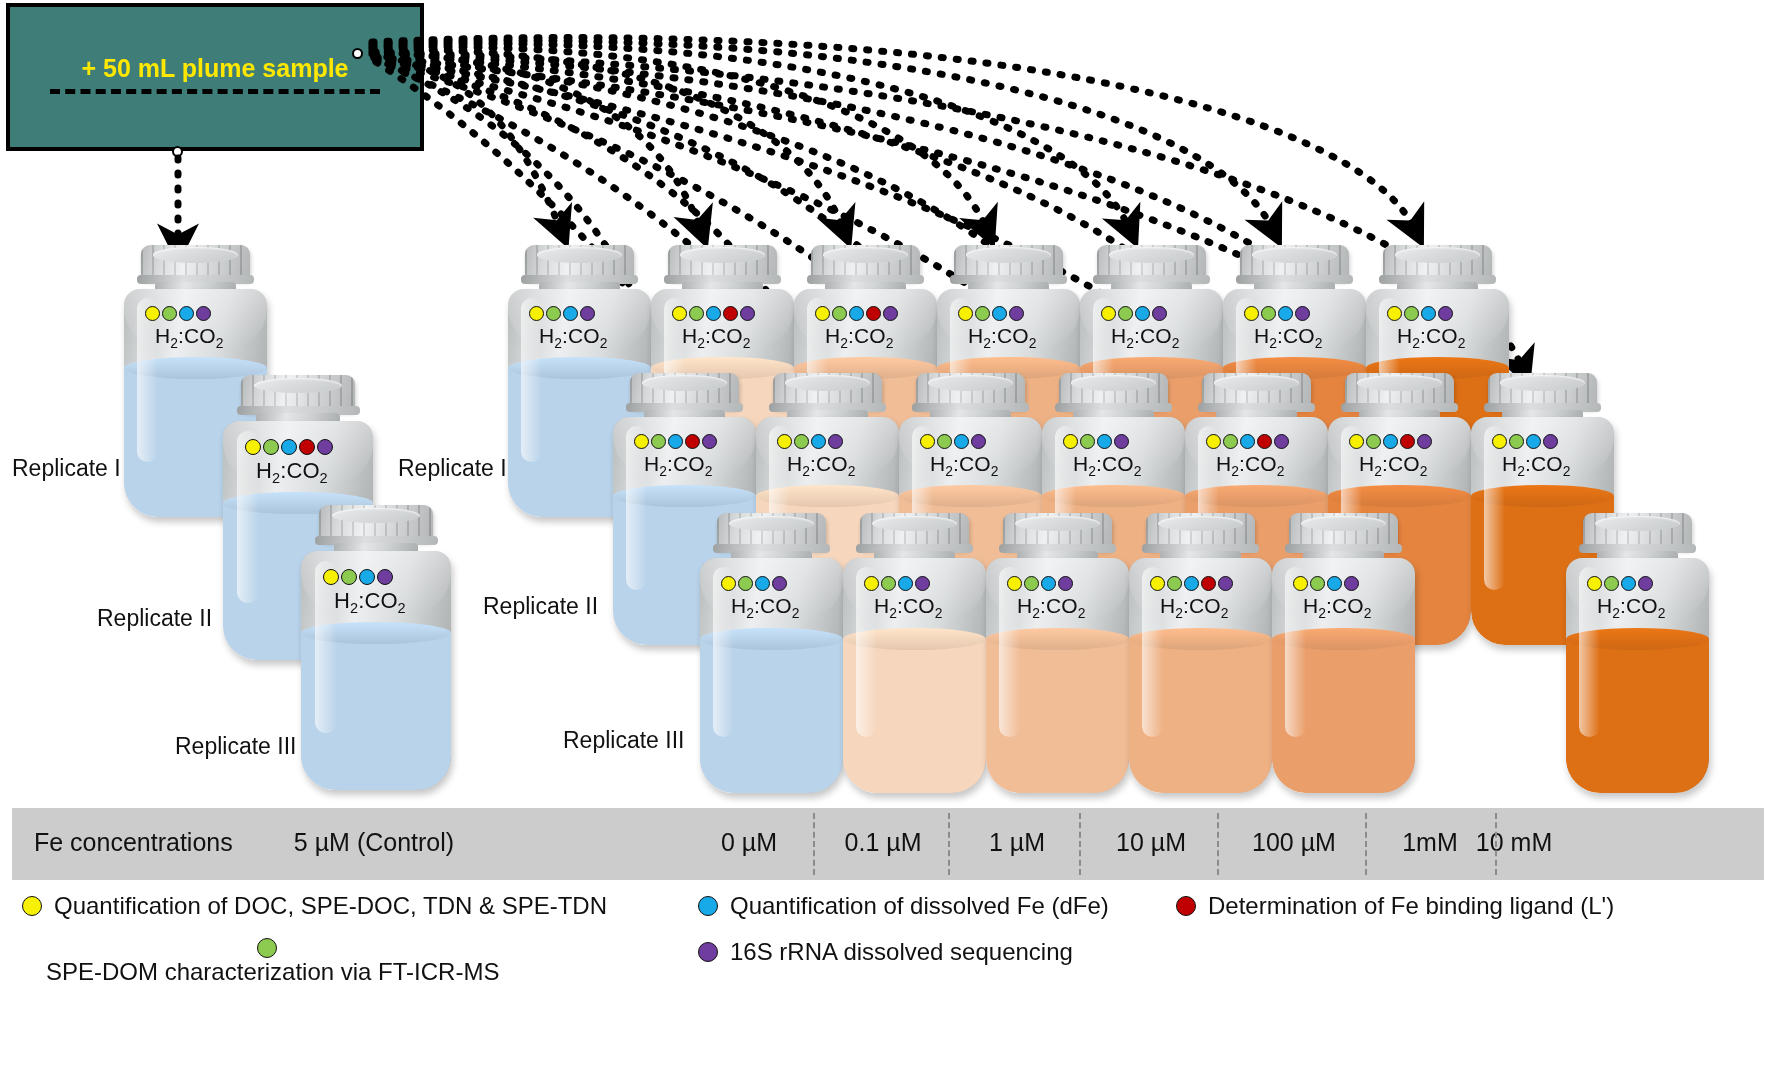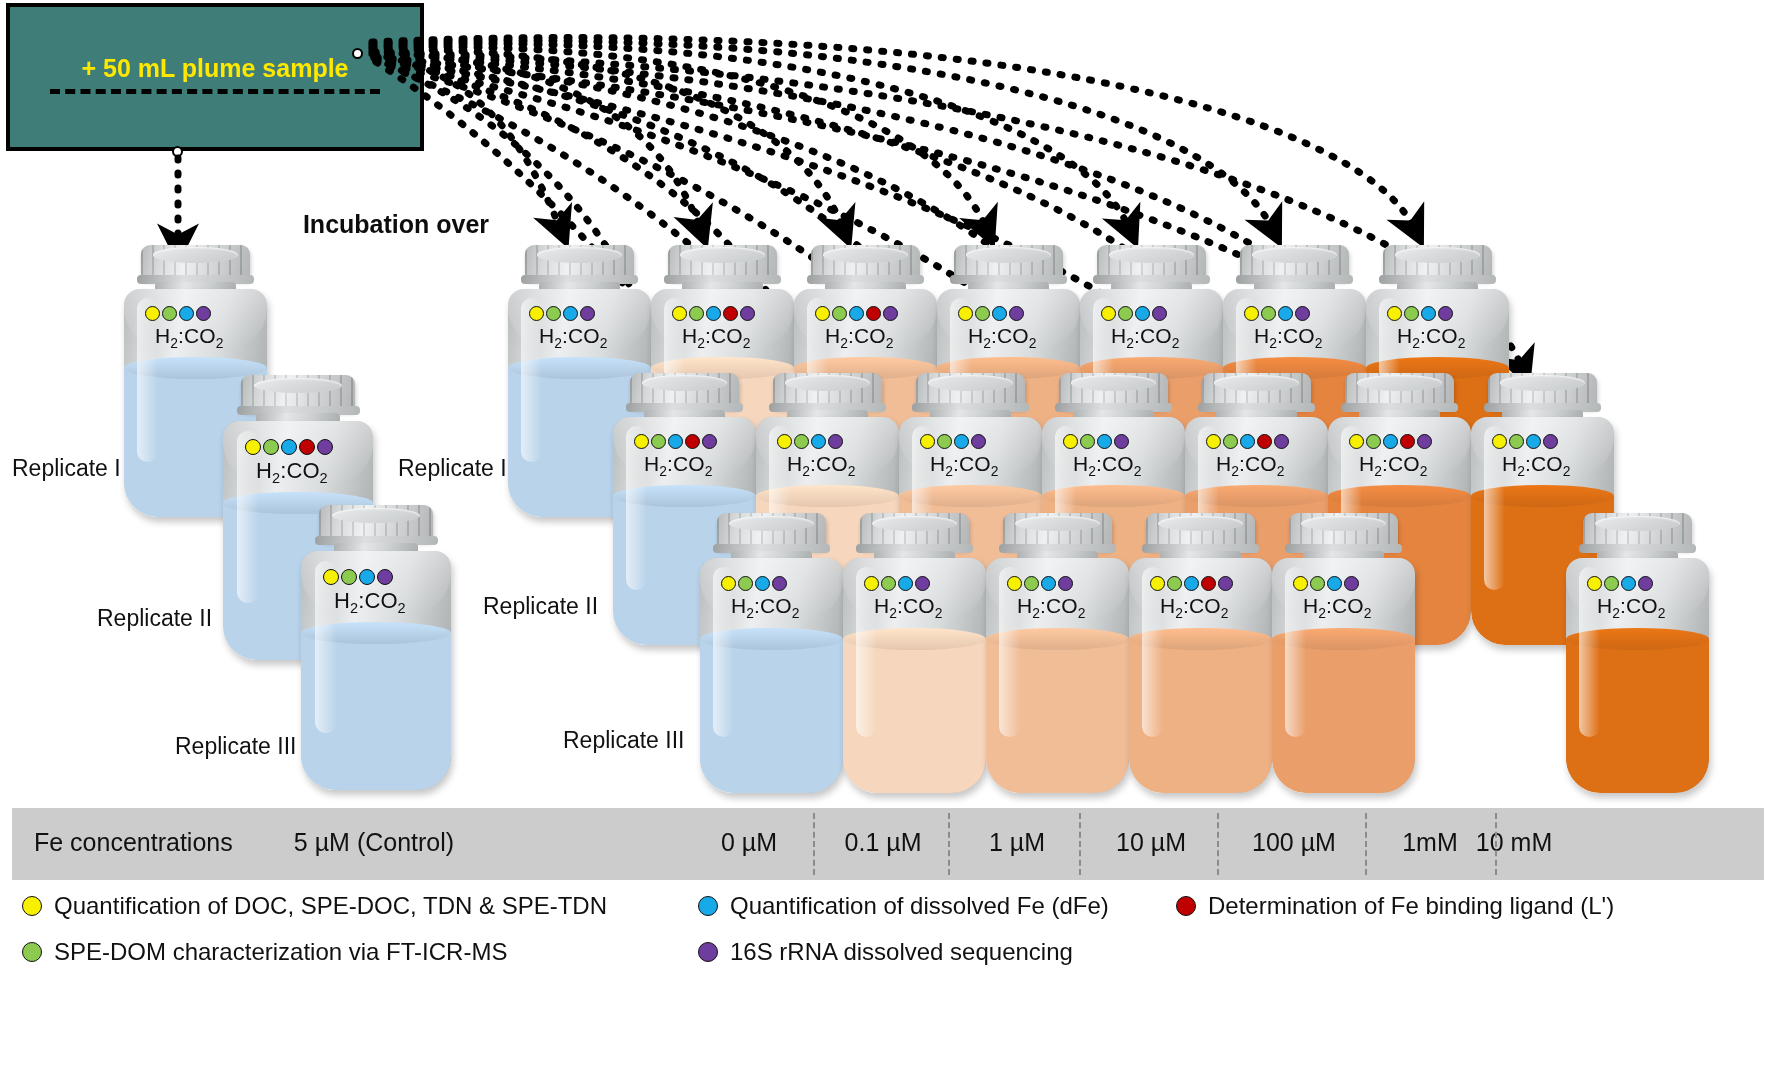--- a/index.html
+++ b/index.html
@@ -127,21 +127,20 @@
 <div class="stage">
 
   <div id="source-box">
     <div class="ln plume">+ 50 mL  plume sample</div>
     <div class="dashrule"></div>
   </div>
   <div class="anchor-dot" style="left:352px;top:48px;"></div>
   <div class="anchor-dot" style="left:172px;top:146px;"></div>
 
   <div id="incubation-label">
-    <div>Incubation over</div>
   </div>
 
   <svg id="arrow-layer" viewBox="0 0 1773 1087">
     <defs>
       <marker id="ah" markerWidth="7" markerHeight="7" refX="3.2" refY="3.4" orient="auto">
         <path d="M0.4,0.4 L6.4,3.4 L0.4,6.4 L2,3.4 Z" fill="#000"></path>
       </marker>
     </defs>
     <g fill="none" stroke="#000" stroke-width="7" stroke-linecap="round" stroke-dasharray="2 13" marker-end="url(#ah)">
 
@@ -619,21 +618,21 @@
     <div class="divider" style="left:1205px;"></div>
     <div class="divider" style="left:1353px;"></div>
     <div class="divider" style="left:1483px;"></div>
   </div>
 
   <div id="legend">
     <div class="leg-item" style="left:8px;top:0px;">
       <span class="leg-dot" style="background: rgb(247, 240, 0);"></span>
       <span class="leg-txt">Quantification of DOC, SPE-DOC, TDN &amp; SPE-TDN</span>
     </div>
-    <div class="leg-item" style="left:8px;top:46px;">
+    <div class="leg-item" style="left:20px;top:46px;flex-direction:column;">
       <span class="leg-dot" style="background: rgb(140, 203, 79);"></span>
       <span class="leg-txt">SPE-DOM characterization via FT-ICR-MS</span>
     </div>
     <div class="leg-item" style="left:684px;top:0px;">
       <span class="leg-dot" style="background: rgb(23, 169, 232);"></span>
       <span class="leg-txt">Quantification of dissolved Fe (dFe)</span>
     </div>
     <div class="leg-item" style="left:684px;top:46px;">
       <span class="leg-dot" style="background: rgb(111, 61, 158);"></span>
       <span class="leg-txt">16S rRNA dissolved sequencing</span>

